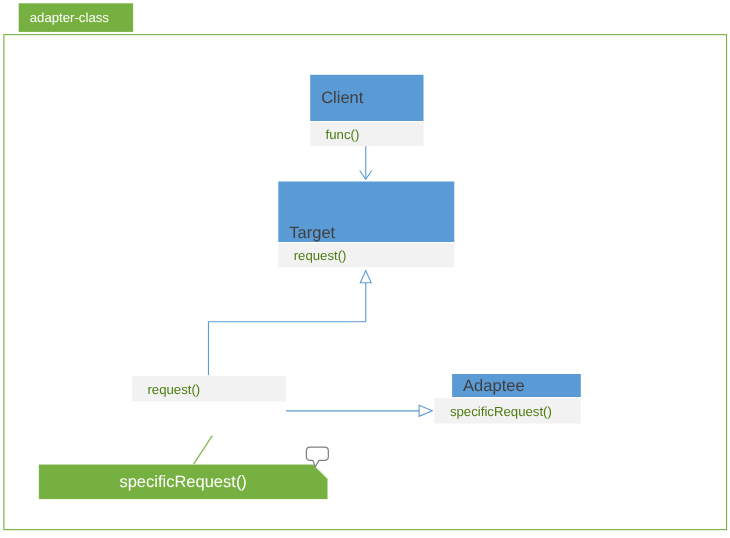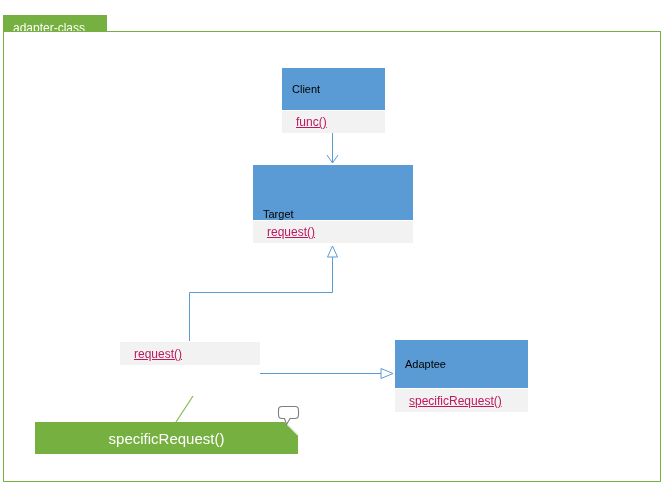--- a/index.html
+++ b/index.html
@@ -6,77 +6,75 @@
   html, body { width: 664px; height: 489px; background: #ffffff; }
   body {
     position: relative;
     font-family: "Liberation Sans", sans-serif;
     overflow: hidden;
   }
 
   
   .diagram-tab {
     position: absolute;
-    left: 3px; top: 3px;
+    left: 17px; top: 3px;
     width: 104px; height: 26px;
     background: #76b041;
     color: #ffffff;
     font-size: 12px;
     line-height: 26px;
     padding-left: 10px;
     white-space: nowrap;
-    margin-top: 12px;
   }
 
   
   .diagram-canvas {
     position: absolute;
     left: 3px; top: 31px;
     width: 658px; height: 451px;
     border: 1px solid #76b041;
     background: #ffffff;
   }
 
   
   .uml-class { position: absolute; }
   .uml-class .head {
     background: #5b9bd5;
-    color: #000000;
-    font-size: 11px;
+    color: #404040;
+    font-size: 15px;
     display: flex;
     align-items: center;
     padding-left: 10px;
     white-space: nowrap;
   }
   .uml-class .methods {
     background: #f2f2f2;
-    color: #be185d;
+    color: #4d7c0f;
     font-size: 12px;
     display: flex;
     align-items: center;
     padding-left: 14px;
     border-top: 1px solid #ffffff;
     white-space: nowrap;
-    text-decoration: underline;
   }
 
   .class-client  { left: 282px; top: 68px;  width: 103px; }
   .class-client .head    { height: 42px; }
   .class-client .methods { height: 23px; }
 
   .class-target  { left: 253px; top: 165px; width: 160px; }
   .class-target .head    { height: 55px; align-items: flex-end; }
   .class-target .methods { height: 23px; }
 
   .class-adapter { left: 120px; top: 341px; width: 140px; }
   .class-adapter .head    { height: 41px; }
   .class-adapter .methods { height: 24px; }
 
   .class-adaptee { left: 395px; top: 340px; width: 133px; }
-  .class-adaptee .head    { height: 48px; }
+  .class-adaptee .head    { height: 21px; margin-left: 16px; }
   .class-adaptee .methods { height: 24px; }
 
   
   .note-box {
     position: absolute;
     left: 35px; top: 422px;
     width: 263px; height: 32px;
     background: #76b041;
     clip-path: polygon(0 0, calc(100% - 13px) 0, 100% 13px, 100% 100%, 0 100%);
     color: #ffffff;

